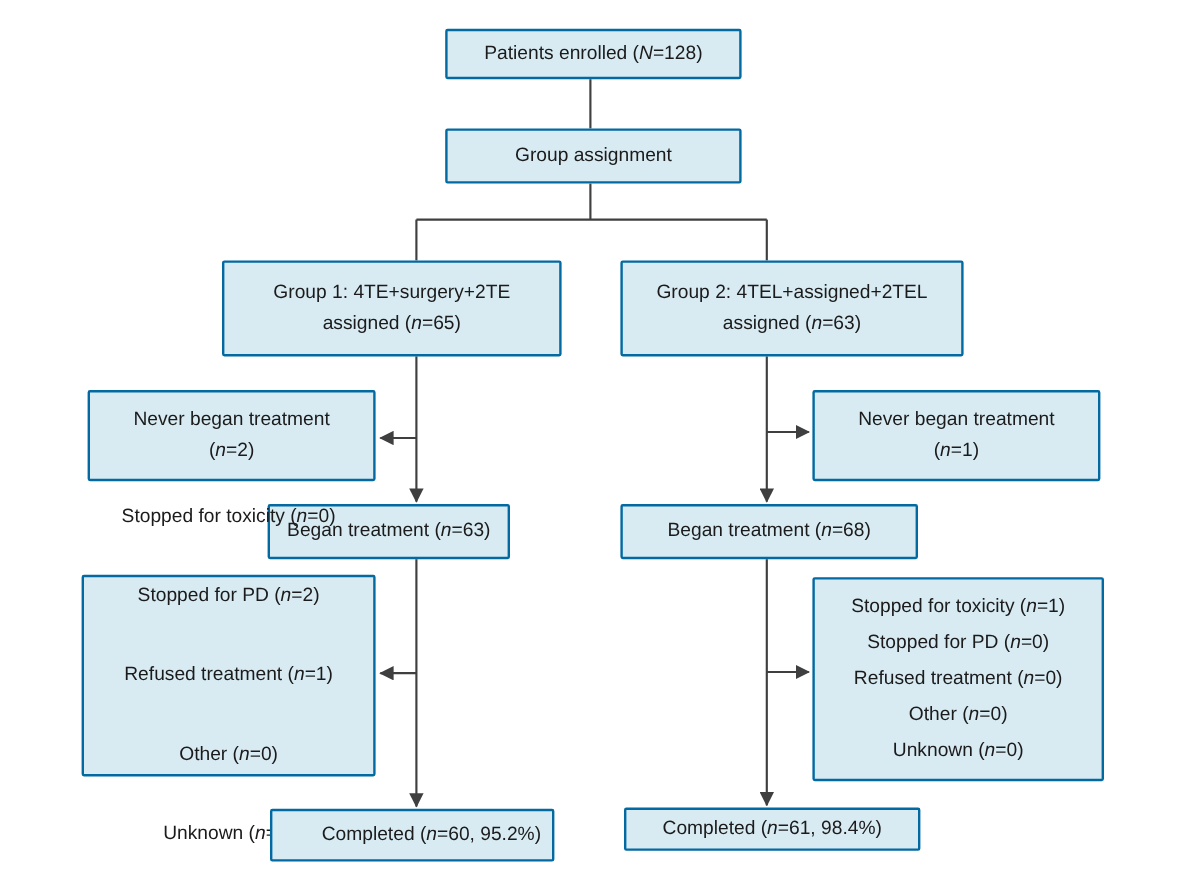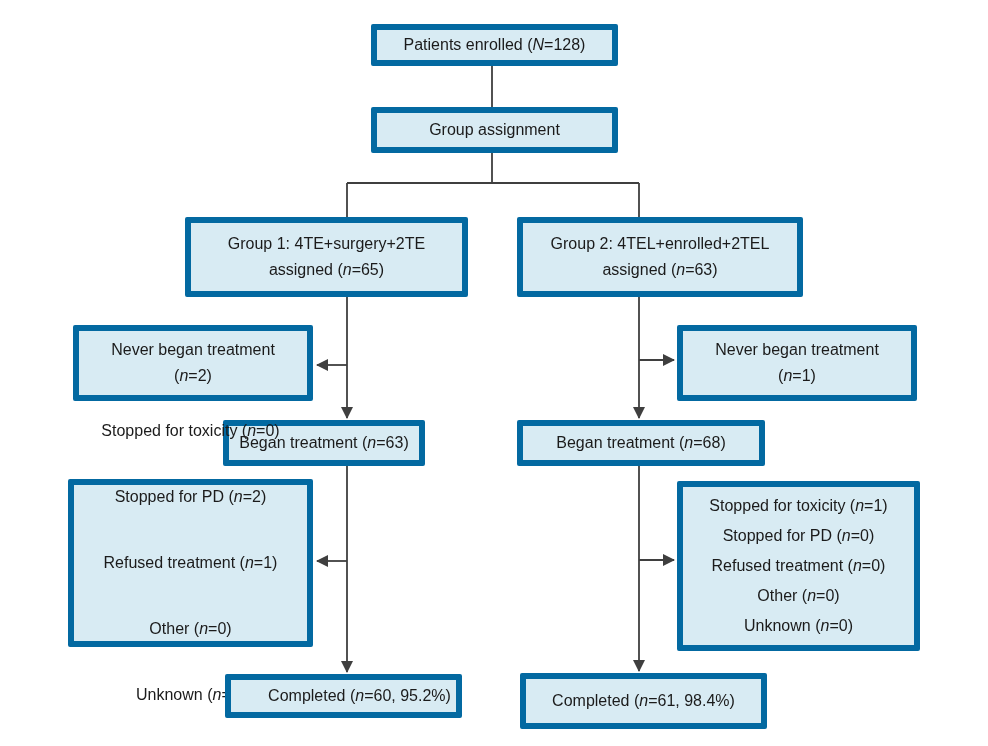--- a/index.html
+++ b/index.html
@@ -20,21 +20,21 @@
   .conn {
     stroke: #3f3f3f;
     stroke-width: 1.8;
     fill: none;
   }
   .arrowed { marker-end: url(#arrowhead); }
   .node {
     position: absolute;
     box-sizing: border-box;
     background: #d8ebf3;
-    border: 6px solid #0369a1;
+    border: 2px solid #0369a1;
     border-radius: 2px;
     display: flex;
     flex-direction: column;
     justify-content: center;
     align-items: center;
     text-align: left;
     font-size: 16px;
     line-height: 26px;
     padding: 0 4px;
   }
@@ -83,21 +83,21 @@
     <div>
       <span>Group 1: 4TE+surgery+2TE</span><span class="it"></span><span></span>
     </div>
     <div>
       <span>assigned (</span><span class="it">n</span><span>=65)</span>
     </div>
   </div>
 
   <div class="node" style="left:517px; top:217px; width:286px; height:80px;">
     <div>
-      <span>Group 2: 4TEL+enrolled+2TEL</span><span class="it"></span><span></span>
+      <span>Group 2: 4TEL+assigned+2TEL</span><span class="it"></span><span></span>
     </div>
     <div>
       <span>assigned (</span><span class="it">n</span><span>=63)</span>
     </div>
   </div>
 
   <div class="node" style="left:73px; top:325px; width:240px; height:76px;">
     <div>
       <span>Never began treatment</span><span class="it"></span><span></span>
     </div>
@@ -162,19 +162,19 @@
       <span>Unknown (</span><span class="it">n</span><span>=0)</span>
     </div>
   </div>
 
   <div class="node" style="left:225px; top:674px; width:237px; height:44px;padding-left:36px;">
     <div>
       <span>Completed (</span><span class="it">n</span><span>=60, 95.2%)</span>
     </div>
   </div>
 
-  <div class="node" style="left:520px; top:673px; width:247px; height:56px;">
+  <div class="node" style="left:520px; top:673px; width:247px; height:36px;">
     <div>
       <span>Completed (</span><span class="it">n</span><span>=61, 98.4%)</span>
     </div>
   </div>
 
 </div>
 
 </body></html>

